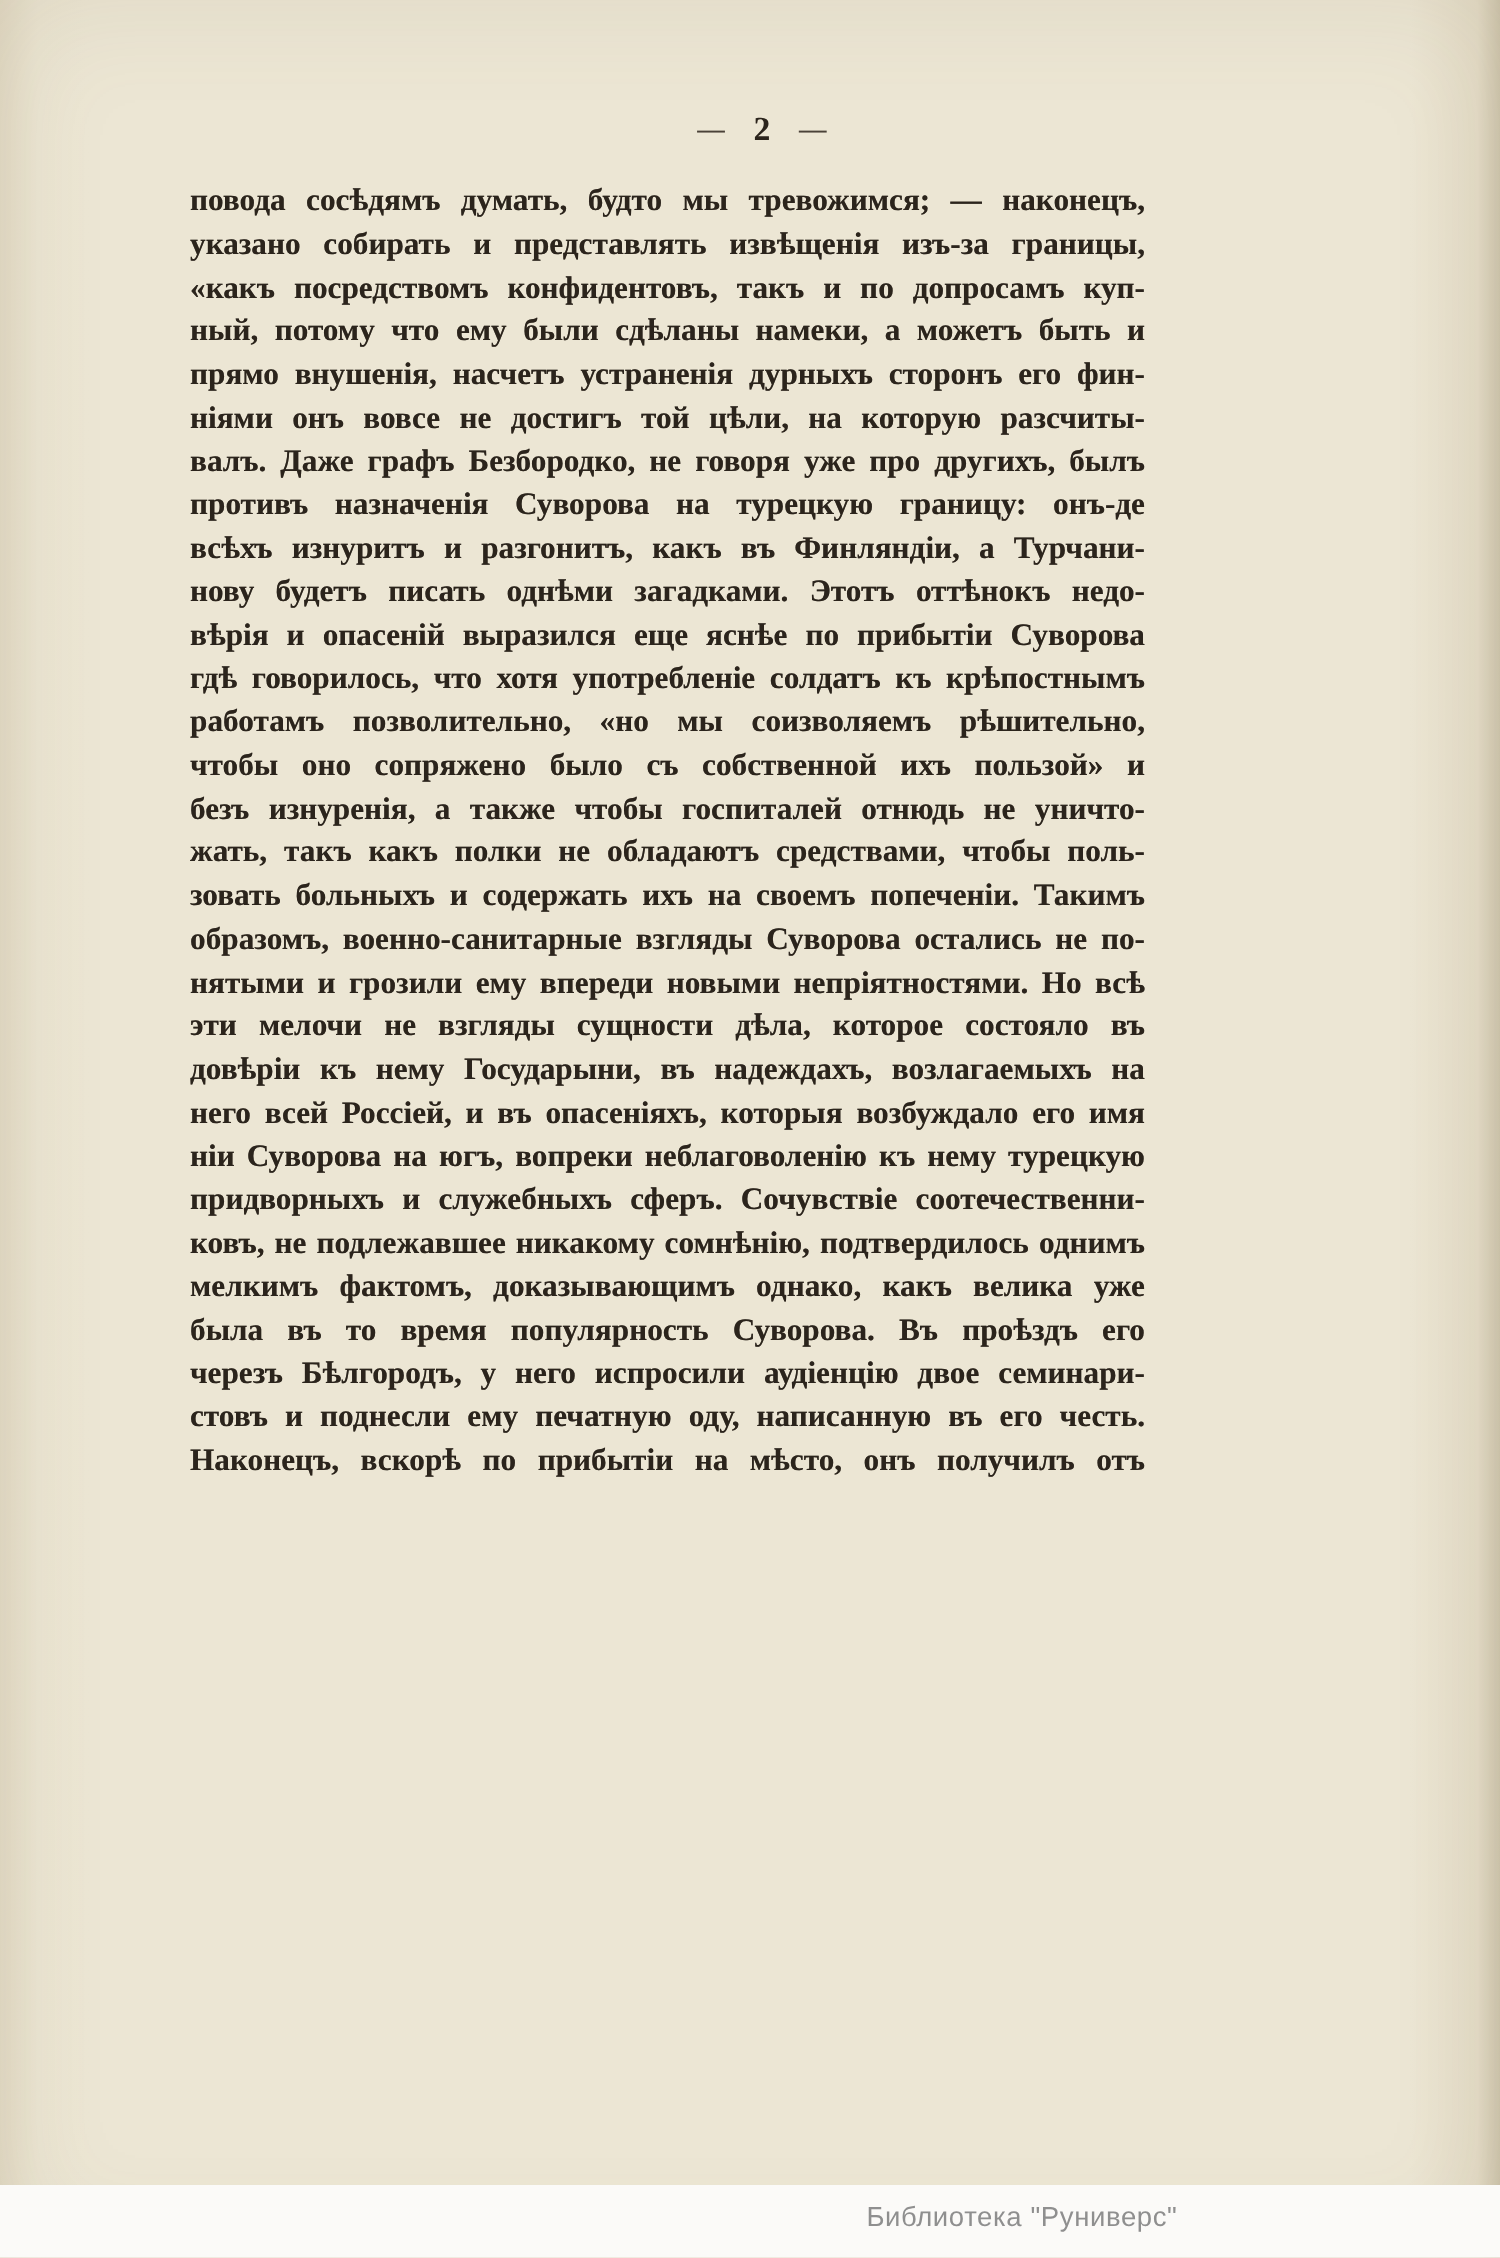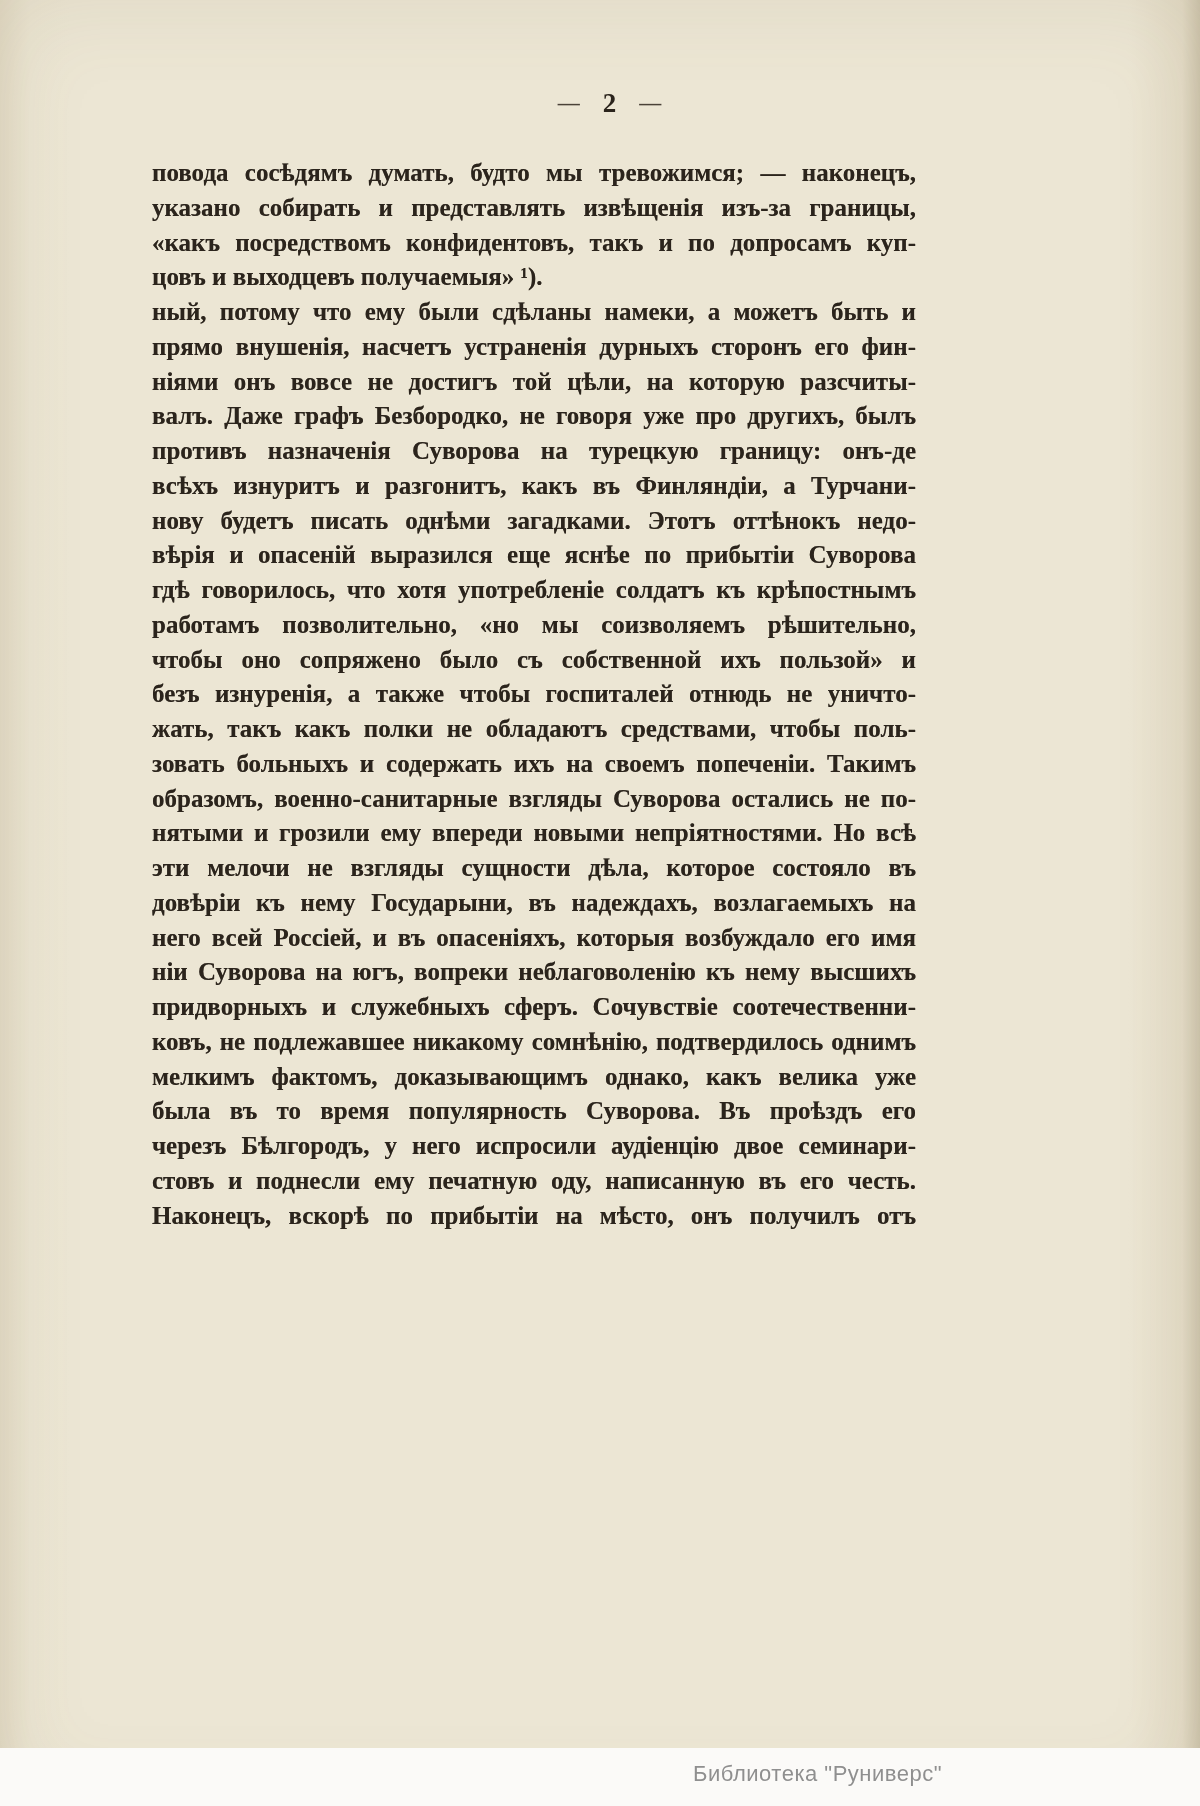--- a/index.html
+++ b/index.html
@@ -43,21 +43,21 @@
     position: relative;
     top: -2px;
   }
   .page-header .pagenum {
     display: inline-block;
     margin: 0 22px;
   }
   .text-block {
     position: absolute;
     left: 152px;
-    top: 156px;
+    top: 144px;
     width: 764px;
     font-size: 25px;
     font-weight: 700;
     color: var(--ink, #2b241c);
     line-height: 34.75px;
     text-shadow: 0 0 0.5px rgba(43, 36, 28, 0.55);
   }
   .para {
     margin: 0;
   }
@@ -100,21 +100,20 @@
 
   <div class="page-header">
     <span class="mark">—</span><span class="pagenum">2</span><span class="mark">—</span>
   </div>
 
   <div class="text-block" id="text-block">
       <div class="para">
         <div class="line">повода сосѣдямъ думать, будто мы тревожимся; — наконецъ,</div>
         <div class="line">указано собирать и представлять извѣщенія изъ-за границы,</div>
         <div class="line">«какъ посредствомъ конфидентовъ, такъ и по допросамъ куп-</div>
-        <div class="line last">цовъ и выходцевъ получаемыя» ¹).</div>
       </div>
       <div class="para">
         <div class="line">ный, потому что ему были сдѣланы намеки, а можетъ быть и</div>
         <div class="line">прямо внушенія, насчетъ устраненія дурныхъ сторонъ его фин-</div>
         <div class="line">ніями онъ вовсе не достигъ той цѣли, на которую разсчиты-</div>
         <div class="line">валъ. Даже графъ Безбородко, не говоря уже про другихъ, былъ</div>
         <div class="line">противъ назначенія Суворова на турецкую границу: онъ-де</div>
         <div class="line">всѣхъ изнуритъ и разгонитъ, какъ въ Финляндіи, а Турчани-</div>
         <div class="line">нову будетъ писать однѣми загадками. Этотъ оттѣнокъ недо-</div>
         <div class="line">вѣрія и опасеній выразился еще яснѣе по прибытіи Суворова</div>
@@ -122,21 +121,21 @@
         <div class="line">работамъ позволительно, «но мы соизволяемъ рѣшительно,</div>
         <div class="line">чтобы оно сопряжено было съ собственной ихъ пользой» и</div>
         <div class="line">безъ изнуренія, а также чтобы госпиталей отнюдь не уничто-</div>
         <div class="line">жать, такъ какъ полки не обладаютъ средствами, чтобы поль-</div>
         <div class="line">зовать больныхъ и содержать ихъ на своемъ попеченіи. Такимъ</div>
         <div class="line">образомъ, военно-санитарные взгляды Суворова остались не по-</div>
         <div class="line">нятыми и грозили ему впереди новыми непріятностями. Но всѣ</div>
         <div class="line">эти мелочи не взгляды сущности дѣла, которое состояло въ</div>
         <div class="line">довѣріи къ нему Государыни, въ надеждахъ, возлагаемыхъ на</div>
         <div class="line">него всей Россіей, и въ опасеніяхъ, которыя возбуждало его имя</div>
-        <div class="line">ніи Суворова на югъ, вопреки неблаговоленію къ нему высшихъ</div>
+        <div class="line">ніи Суворова на югъ, вопреки неблаговоленію къ нему турецкую</div>
         <div class="line">придворныхъ и служебныхъ сферъ. Сочувствіе соотечественни-</div>
         <div class="line">ковъ, не подлежавшее никакому сомнѣнію, подтвердилось однимъ</div>
         <div class="line">мелкимъ фактомъ, доказывающимъ однако, какъ велика уже</div>
         <div class="line">была въ то время популярность Суворова. Въ проѣздъ его</div>
         <div class="line">черезъ Бѣлгородъ, у него испросили аудіенцію двое семинари-</div>
         <div class="line">стовъ и поднесли ему печатную оду, написанную въ его честь.</div>
         <div class="line">Наконецъ, вскорѣ по прибытіи на мѣсто, онъ получилъ отъ</div>
       </div>
     </div>
 

